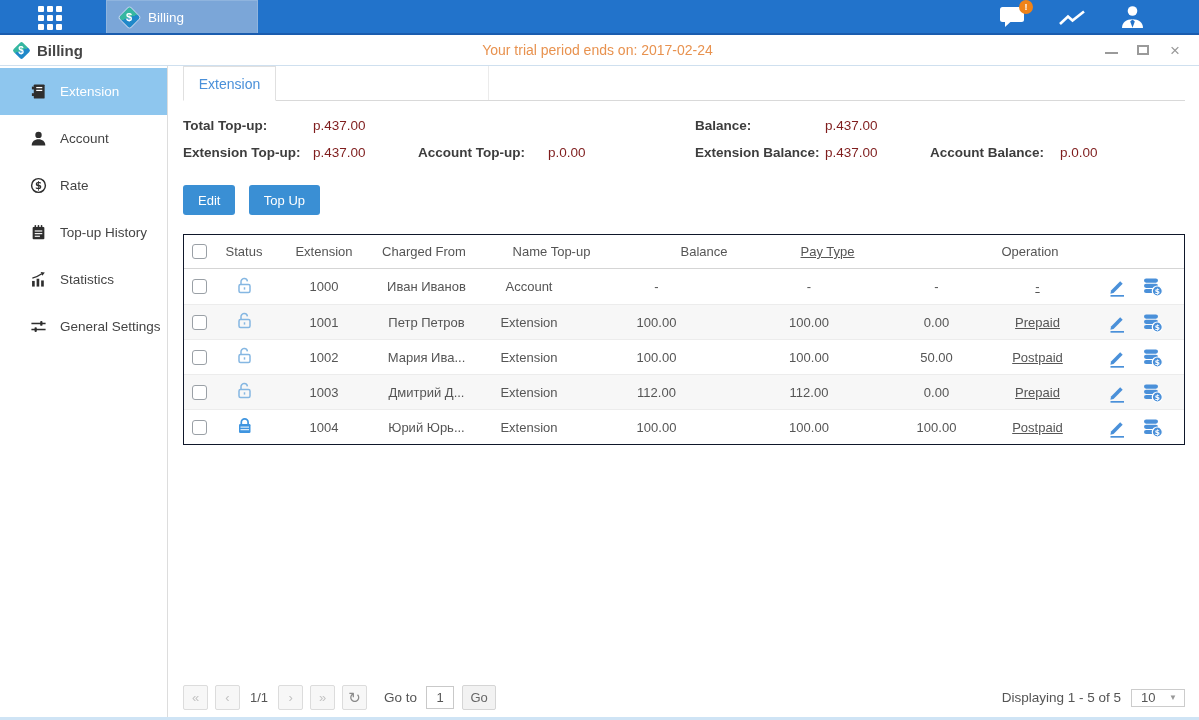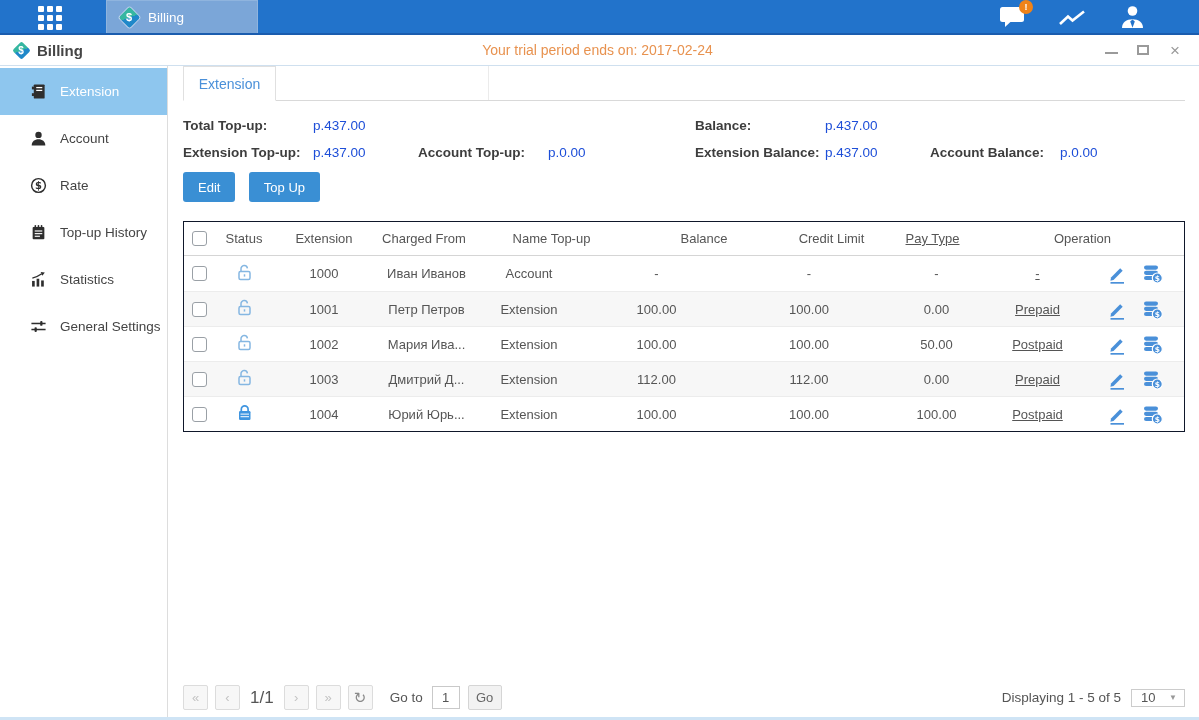--- a/index.html
+++ b/index.html
@@ -57,27 +57,27 @@
   .tabrow { height:35px; display:flex; border-bottom:1px solid #d9d9d9; flex:0 0 auto; }
   .tab { width:93px; display:flex; align-items:center; justify-content:center; font-size:14px;
          color:#4a90d9; background:#fff; border:1px solid #e0e0e0; border-bottom:1px solid #fff;
          margin-bottom:-1px; cursor:pointer; }
   .tab-ghost { width:213px; border-right:1px solid #ebebeb; }
 
   
   .summary { padding-top:17px; flex:0 0 auto; }
   .sum-row { display:flex; font-size:13.5px; margin-bottom:12px; align-items:baseline; }
   .sl { font-weight:bold; color:#3d3d3d; }
-  .sv { color:#1d4ed8; }
+  .sv { color:#7f1d1d; }
   .w130 { width:130px; flex:0 0 auto; }
   .w105 { width:105px; flex:0 0 auto; }
   .w147 { width:147px; flex:0 0 auto; }
 
   
-  .btnrow { flex:0 0 auto; }
+  .btnrow { margin-top:13px; flex:0 0 auto; }
   .btn-primary { background:#3a8fd4; color:#fff; border:none; height:30px; padding:0 15px;
                  font-size:13px; border-radius:3px; margin-right:9px; cursor:pointer;
                  font-family:"Liberation Sans", sans-serif; }
 
   
   .tbl { margin-top:19px; border:1px solid #0f172a; flex:0 0 auto; }
   .tr { display:flex; height:35px; align-items:center; font-size:13px; color:#555; }
   .tr.head { height:34px; border-bottom:1px solid #d5d5d5; }
   .rows .tr + .tr { border-top:1px solid #ececec; }
   .rows .tr:nth-child(even) { background:#f7f7f7; }
@@ -89,21 +89,21 @@
   .lockwrap .lock-closed { display:none; }
   .lockwrap[data-status="locked"] .lock-closed { display:inline; }
   .opico { cursor:pointer; display:flex; align-items:center; }
 
   
   .pager { margin-top:auto; margin-bottom:6px; display:flex; align-items:center; flex:0 0 auto; height:27px; }
   .pbtn { width:25px; height:25px; border:1px solid #dcdcdc; background:#f7f7f7; color:#c3c3c3;
           font-size:13px; display:flex; align-items:center; justify-content:center;
           border-radius:2px; margin-right:7px; cursor:pointer; }
   .pbtn.refresh { color:#8a8a8a; font-size:15px; }
-  .pind { color:#555; font-size:17px; margin:0 10px 0 3px; }
+  .pind { color:#555; font-size:13px; margin:0 10px 0 3px; }
   .goto { color:#555; font-size:13.5px; margin:0 9px 0 10px; }
   .ginput { width:28px; height:23px; border:1px solid #c9c9c9; text-align:center; font-size:13px;
             color:#555; font-family:"Liberation Sans", sans-serif; }
   .gobtn { width:34px; height:25px; color:#666; background:#f2f2f2; border:1px solid #d5d5d5;
            font-size:13px; border-radius:2px; margin-left:8px; cursor:pointer;
            font-family:"Liberation Sans", sans-serif; }
   .pager-right { margin-left:auto; display:flex; align-items:center; gap:10px; }
   .displaying { color:#555; font-size:13.5px; }
   .sizesel { width:54px; height:18px; border:1px solid #ccc; background:#fff; display:flex;
              align-items:center; font-size:13px; color:#555; cursor:pointer; }
@@ -286,21 +286,20 @@
       <div class="tbl">
         <div class="tr head">
           <div class="td c-cb">
               <span class="cb"></span>
             </div>
           <div class="td c-status">Status</div>
           <div class="td c-ext">Extension</div>
           <div class="td c-cf">Charged From</div>
           <div class="td c-tt">Name Top-up</div>
           <div class="td c-bal">Balance</div>
-          <div class="td c-cl">Credit Limit</div>
           <div class="td c-pt">Pay Type</div>
           <div class="td c-op">Operation</div>
         </div>
 
         <div class="rows">
 
           <div class="tr">
             <div class="td c-cb">
                 <span class="cb"></span>
               </div>

